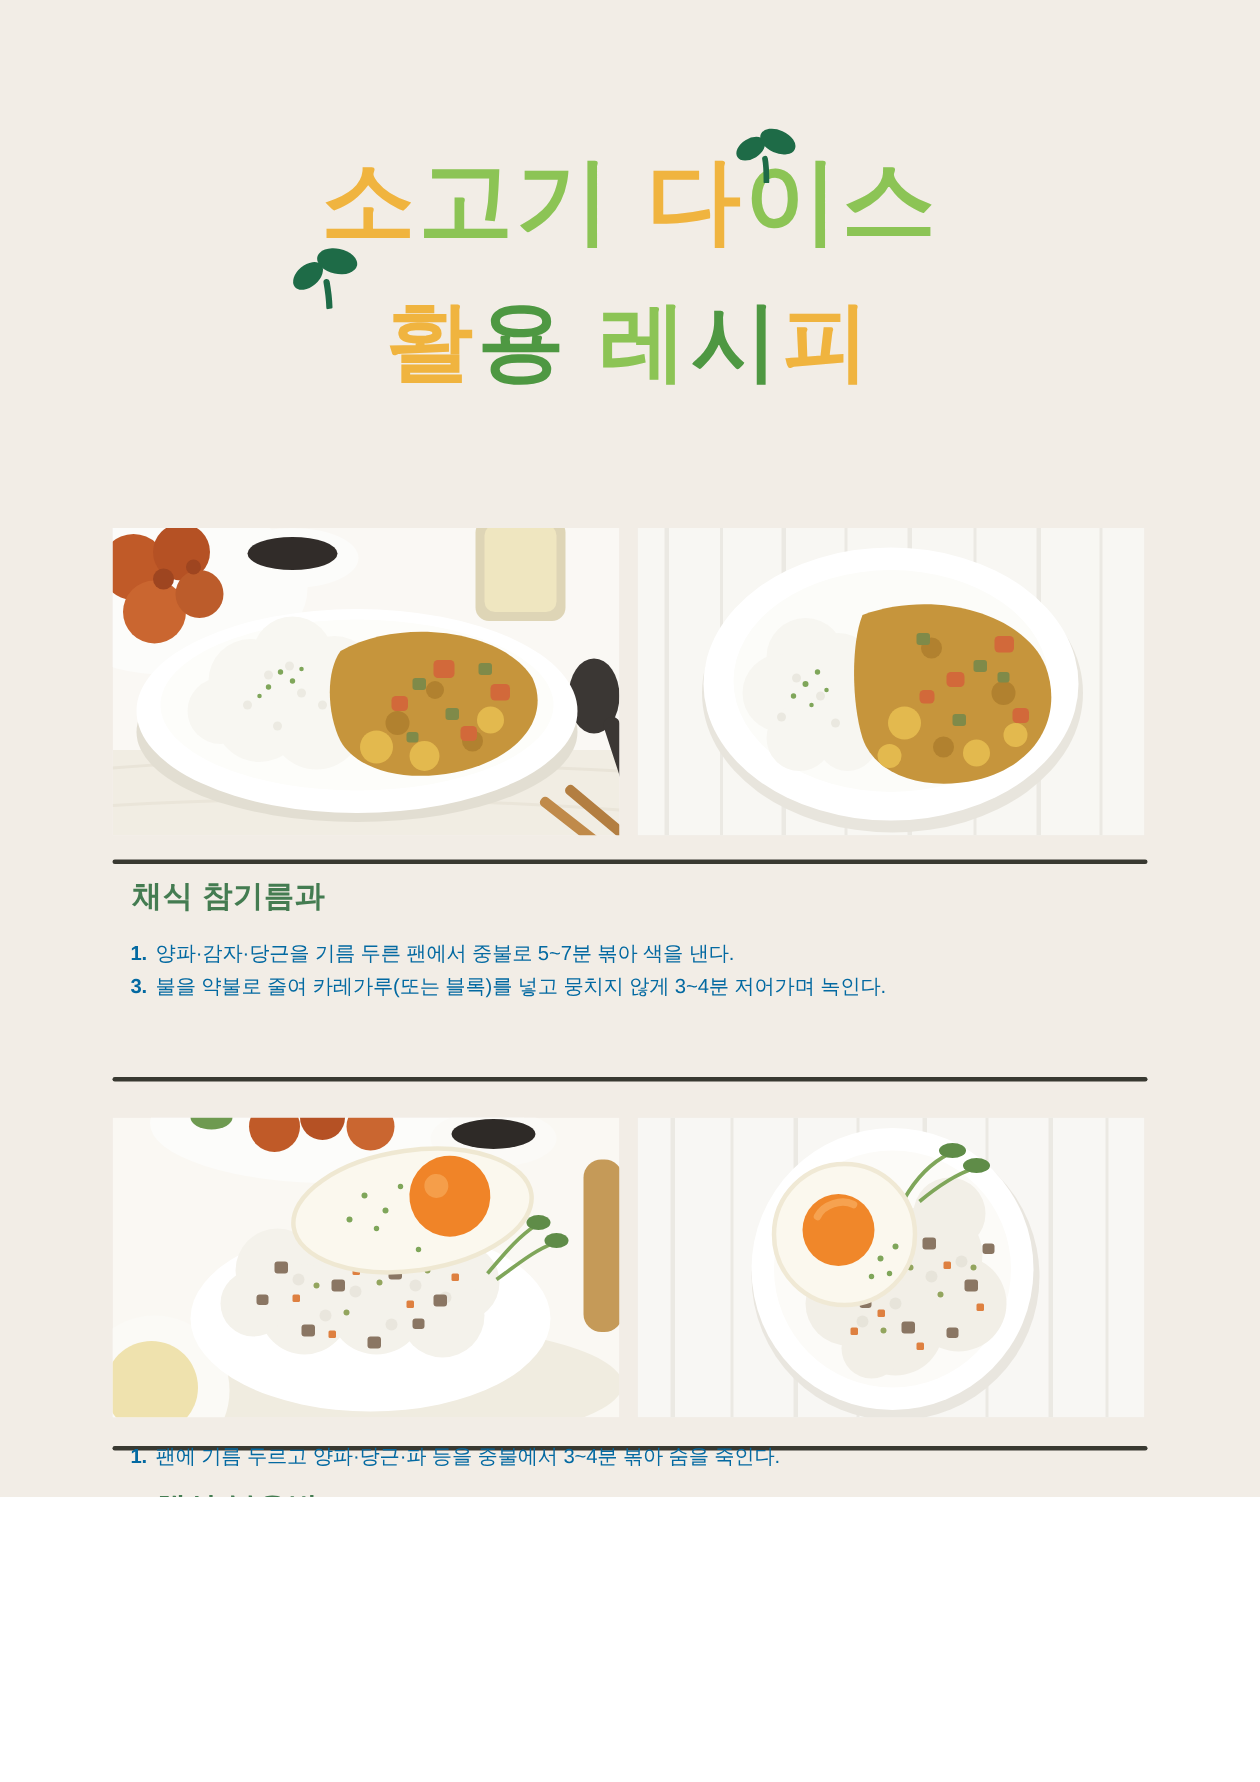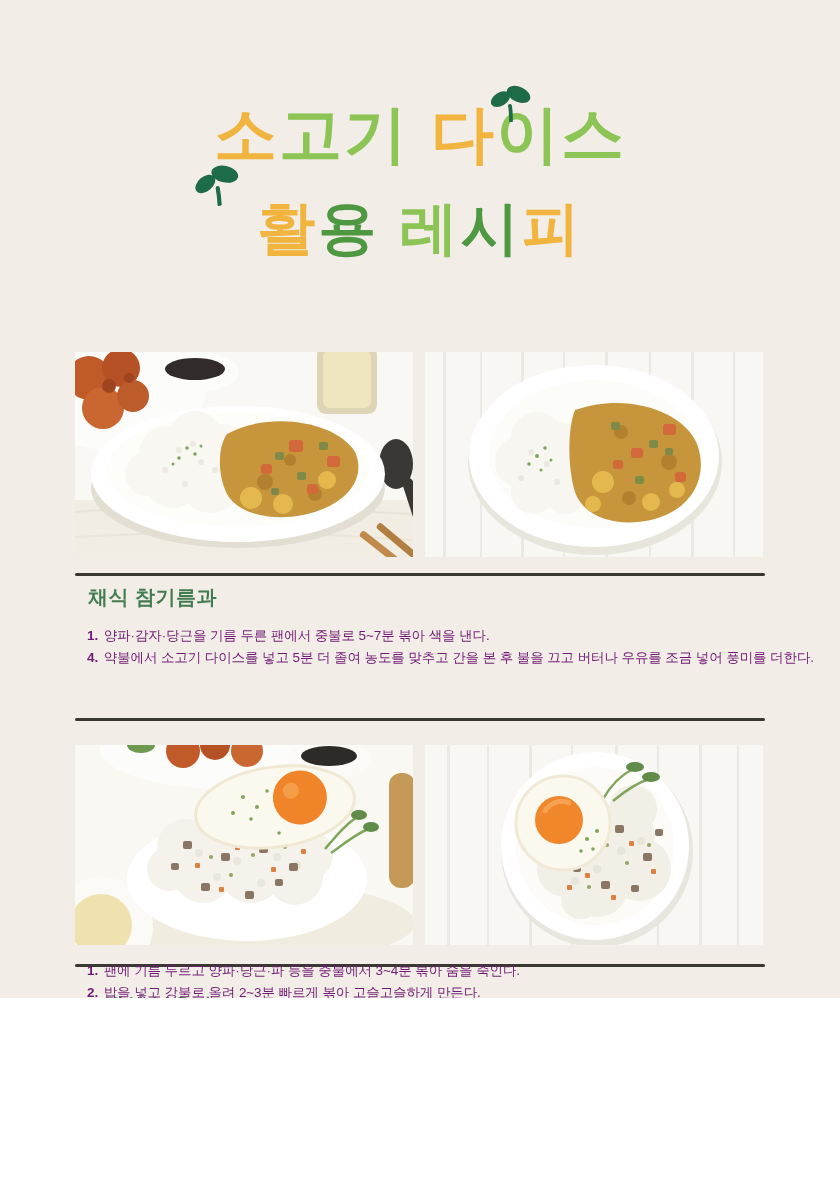--- a/index.html
+++ b/index.html
@@ -34,21 +34,21 @@
     position:absolute;left:75px;width:690px;height:3px;
     background:#393931;border-radius:2px;
   }
   .sec-title{
     position:absolute;left:88px;
     font-size:20px;font-weight:800;color:#447C51;
     letter-spacing:0.5px;white-space:nowrap;
   }
   .steps{position:absolute;left:87px;width:660px;}
   .step{
-    font-size:13.5px;line-height:22px;color:#701a75;
+    font-size:13.5px;line-height:22px;color:#0369a1;
     letter-spacing:-0.1px;white-space:nowrap;
   }
   .step b{font-weight:800;margin-right:2px;}
 </style>
 </head>
 <body>
 
 <div class="page">
 
   <div class="title-line title-line-1"><span style="color: rgb(240, 180, 63);">소</span><span style="color: rgb(140, 196, 85);">고</span><span style="color: rgb(140, 196, 85);">기</span><span class="wsp"></span><span style="color: rgb(240, 180, 63);">다</span><span style="color: rgb(140, 196, 85);">이</span><span style="color: rgb(140, 196, 85);">스</span></div>
@@ -372,25 +372,24 @@
         <circle cx="156" cy="106" r="1.8"></circle>
           <circle cx="168" cy="104" r="1.8"></circle>
       </g>
     </svg>
   </div>
 
   <div class="rule" style="top:573px"></div>
   <h2 class="sec-title" style="top:584px;margin:0">채식 참기름과</h2>
   <div class="steps" style="top:625px">
       <div class="step"><b>1.</b> 양파·감자·당근을 기름 두른 팬에서 중불로 5~7분 볶아 색을 낸다.</div>
-      <div class="step"><b>4.</b> 약불에서 소고기 다이스를 넣고 5분 더 졸여 농도를 맞추고 간을 본 후 불을 끄고 버터나 우유를 조금 넣어 풍미를 더한다.</div>
+      <div class="step"><b>3.</b> 불을 약불로 줄여 카레가루(또는 블록)를 넣고 뭉치지 않게 3~4분 저어가며 녹인다.</div>
     </div>
   <div class="rule" style="top:718px"></div>
 
   <div class="rule" style="top:964px"></div>
   <h2 class="sec-title" style="top:976px;margin:16px">채식 볶음밥</h2>
   <div class="steps" style="top:960px">
       <div class="step"><b>1.</b> 팬에 기름 두르고 양파·당근·파 등을 중불에서 3~4분 볶아 숨을 죽인다.</div>
-      <div class="step"><b>2.</b> 밥을 넣고 강불로 올려 2~3분 빠르게 볶아 고슬고슬하게 만든다.</div>
     </div>
   <div class="rule" style="top:1106px"></div>
 
 </div>
 
 </body></html>

